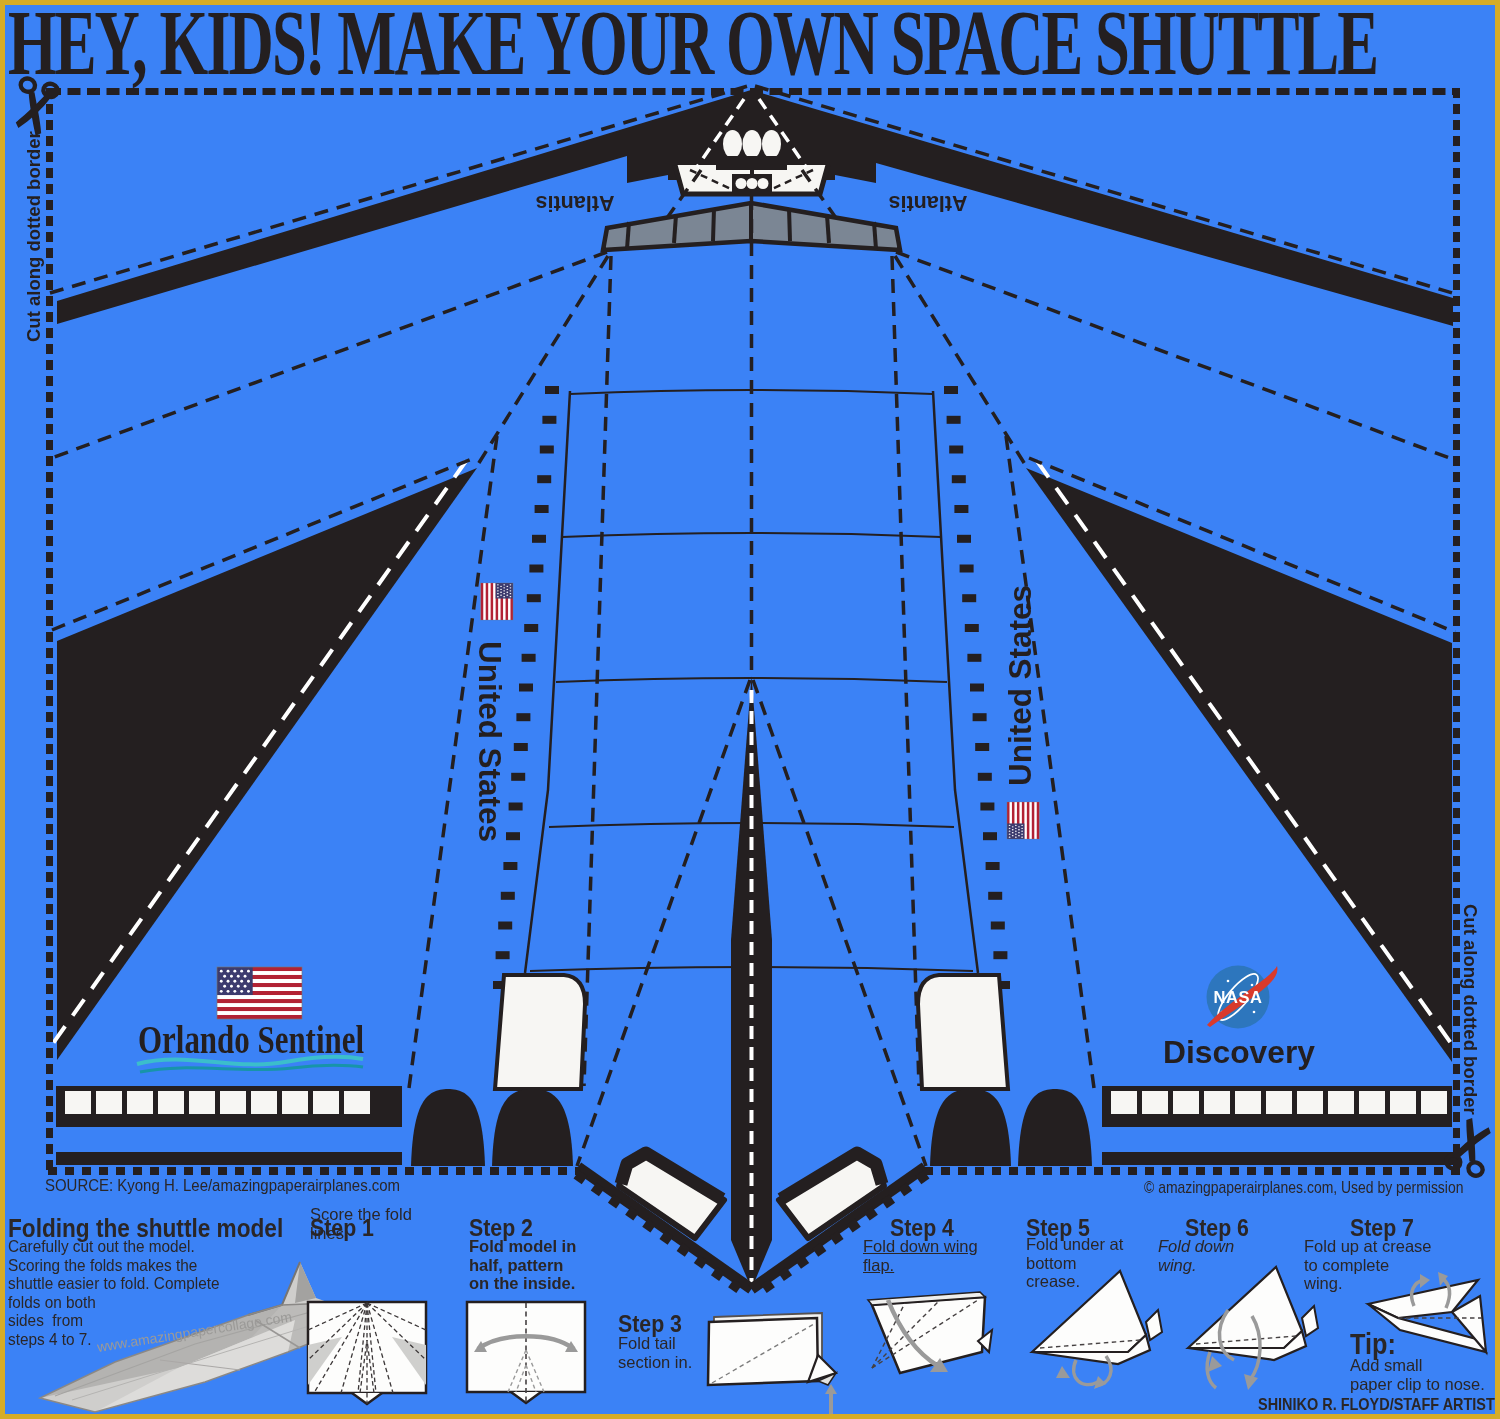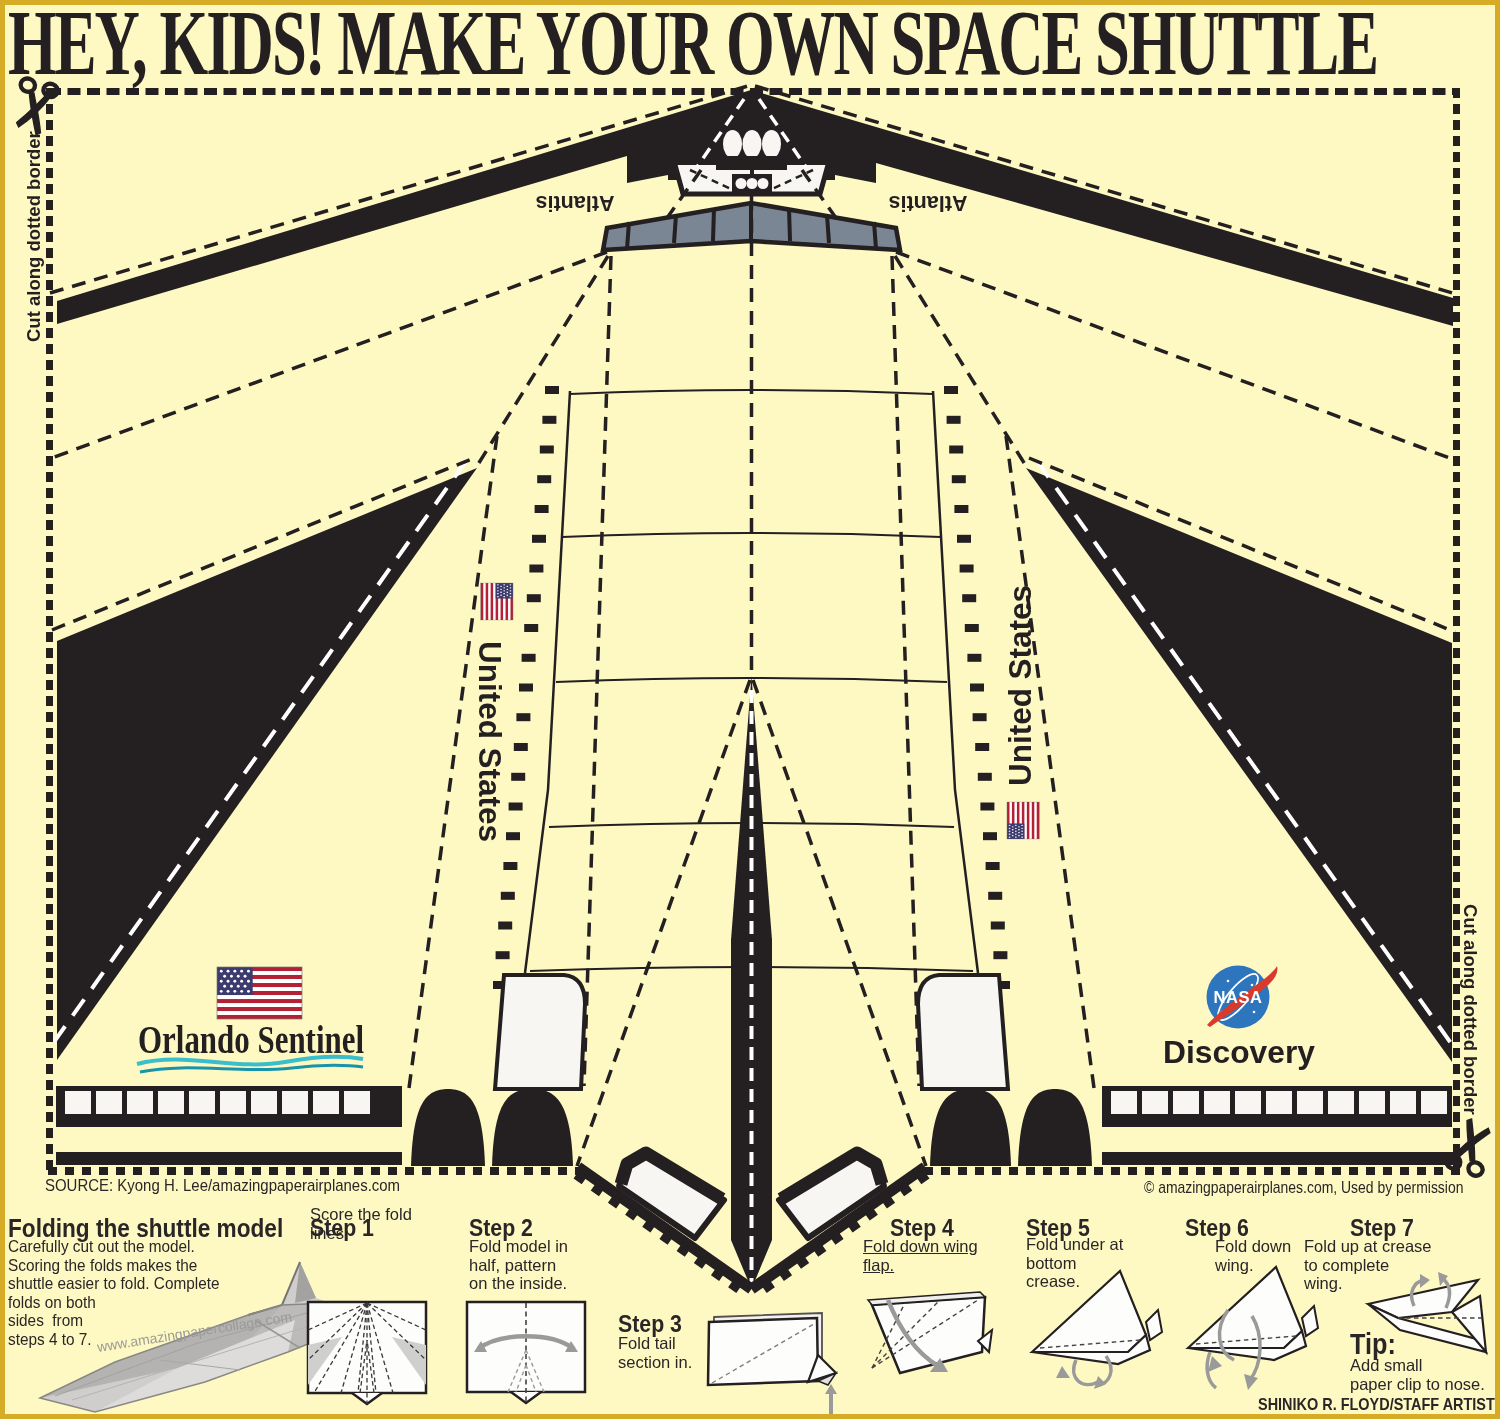--- a/index.html
+++ b/index.html
@@ -1,16 +1,16 @@
 <!DOCTYPE html>
 <html><head>
 <meta charset="utf-8">
 <style>
   html,body{margin:0;padding:0;}
-  #page{position:relative;width:1500px;height:1419px;background:#fef9c3;overflow:hidden;
+  #page{position:relative;width:1500px;height:1419px;background:#3b82f6;overflow:hidden;
         font-family:"Liberation Sans",sans-serif;color:#241f20;}
   .frame{position:absolute;background:#d6ac27;z-index:50;}
   #title{position:absolute;left:8px;top:-12px;font-family:"Liberation Serif",serif;font-weight:bold;
          font-size:94px;letter-spacing:-3px;white-space:nowrap;transform:scaleX(0.667);transform-origin:0 50%;color:#241f20;}
   .t{position:absolute;line-height:18.5px;font-size:16.5px;color:#2a2627;white-space:nowrap;}
   .h{position:absolute;font-weight:bold;font-size:24.5px;color:#2a2627;transform:scaleX(.87);transform-origin:0 0;white-space:nowrap;}
 </style>
 </head>
 <body>
 <div id="page">
@@ -459,33 +459,33 @@
   </svg>
 
   <div class="h" style="left:8px;top:1213px;font-size:26px;">Folding the shuttle model</div>
 
   <div class="t" style="left:8px;top:1237px;transform:scaleX(.93);transform-origin:0 0;">Carefully cut out the model.<br>Scoring the folds makes the<br>shuttle easier to fold. Complete<br>folds on both<br>sides&nbsp; from<br>steps 4 to 7.</div>
 
   <div class="h" style="left:310px;top:1214px;">Step 1</div>
   <div class="t" style="left:310px;top:1205px;">Score the fold<br>lines.</div>
 
   <div class="h" style="left:469px;top:1214px;">Step 2</div>
-  <div class="t" style="left:469px;top:1237px;">Fold model in<br>half, pattern<br>on the inside.</div>
+  <div class="t" style="left:469px;top:1237px;font-weight:bold;">Fold model in<br>half, pattern<br>on the inside.</div>
 
   <div class="h" style="left:618px;top:1310px;">Step 3</div>
   <div class="t" style="left:618px;top:1334px;">Fold tail<br>section in.</div>
 
   <div class="h" style="left:890px;top:1214px;">Step 4</div>
   <div class="t" style="left:863px;top:1237px;text-decoration:underline;">Fold down wing<br>flap.</div>
 
   <div class="h" style="left:1026px;top:1214px;">Step 5</div>
   <div class="t" style="left:1026px;top:1235px;">Fold under at<br>bottom<br>crease.</div>
 
   <div class="h" style="left:1185px;top:1214px;">Step 6</div>
-  <div class="t" style="left:1215px;top:1237px;">Fold down<br>wing.</div>
+  <div class="t" style="left:1158px;top:1237px;font-style:italic;">Fold down<br>wing.</div>
 
   <div class="h" style="left:1350px;top:1214px;">Step 7</div>
   <div class="t" style="left:1304px;top:1237px;">Fold up at crease<br>to complete<br>wing.</div>
 
   <div class="h" style="left:1350px;top:1328px;font-size:29px;">Tip:</div>
   <div class="t" style="left:1350px;top:1356px;">Add small<br>paper clip to nose.</div>
 
   <div class="t" style="left:45px;top:1177px;font-size:17px;transform:scaleX(.88);transform-origin:0 0;">SOURCE: Kyong H. Lee/amazingpaperairplanes.com</div>
 
   <div class="t" style="left:1144px;top:1179px;font-size:17px;transform:scaleX(.82);transform-origin:0 0;">© amazingpaperairplanes.com, Used by permission</div>

